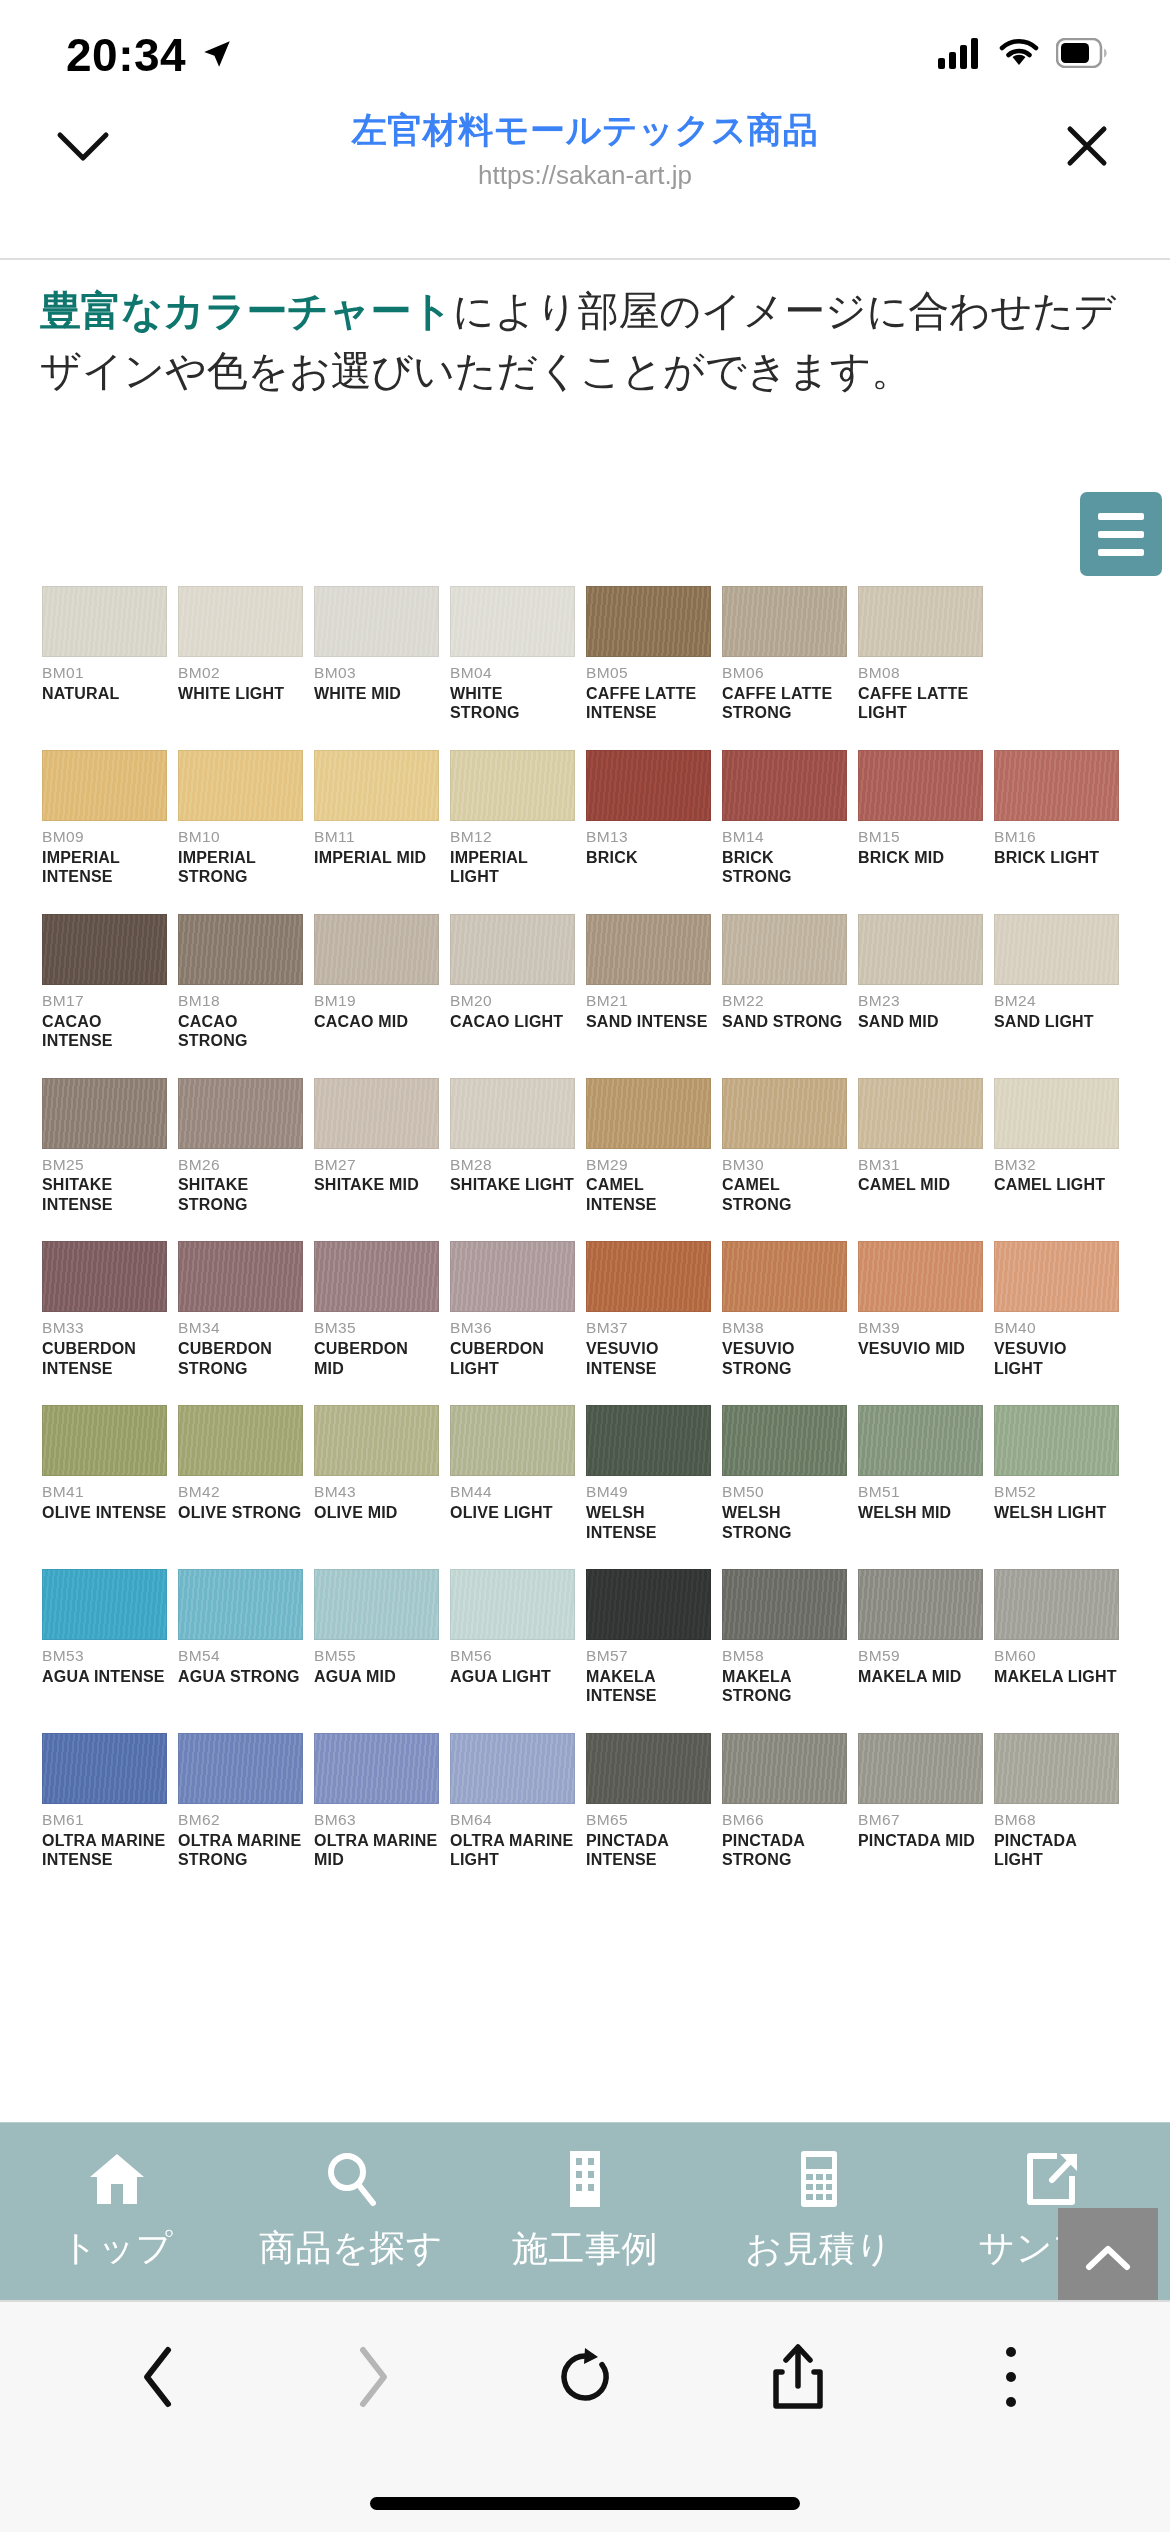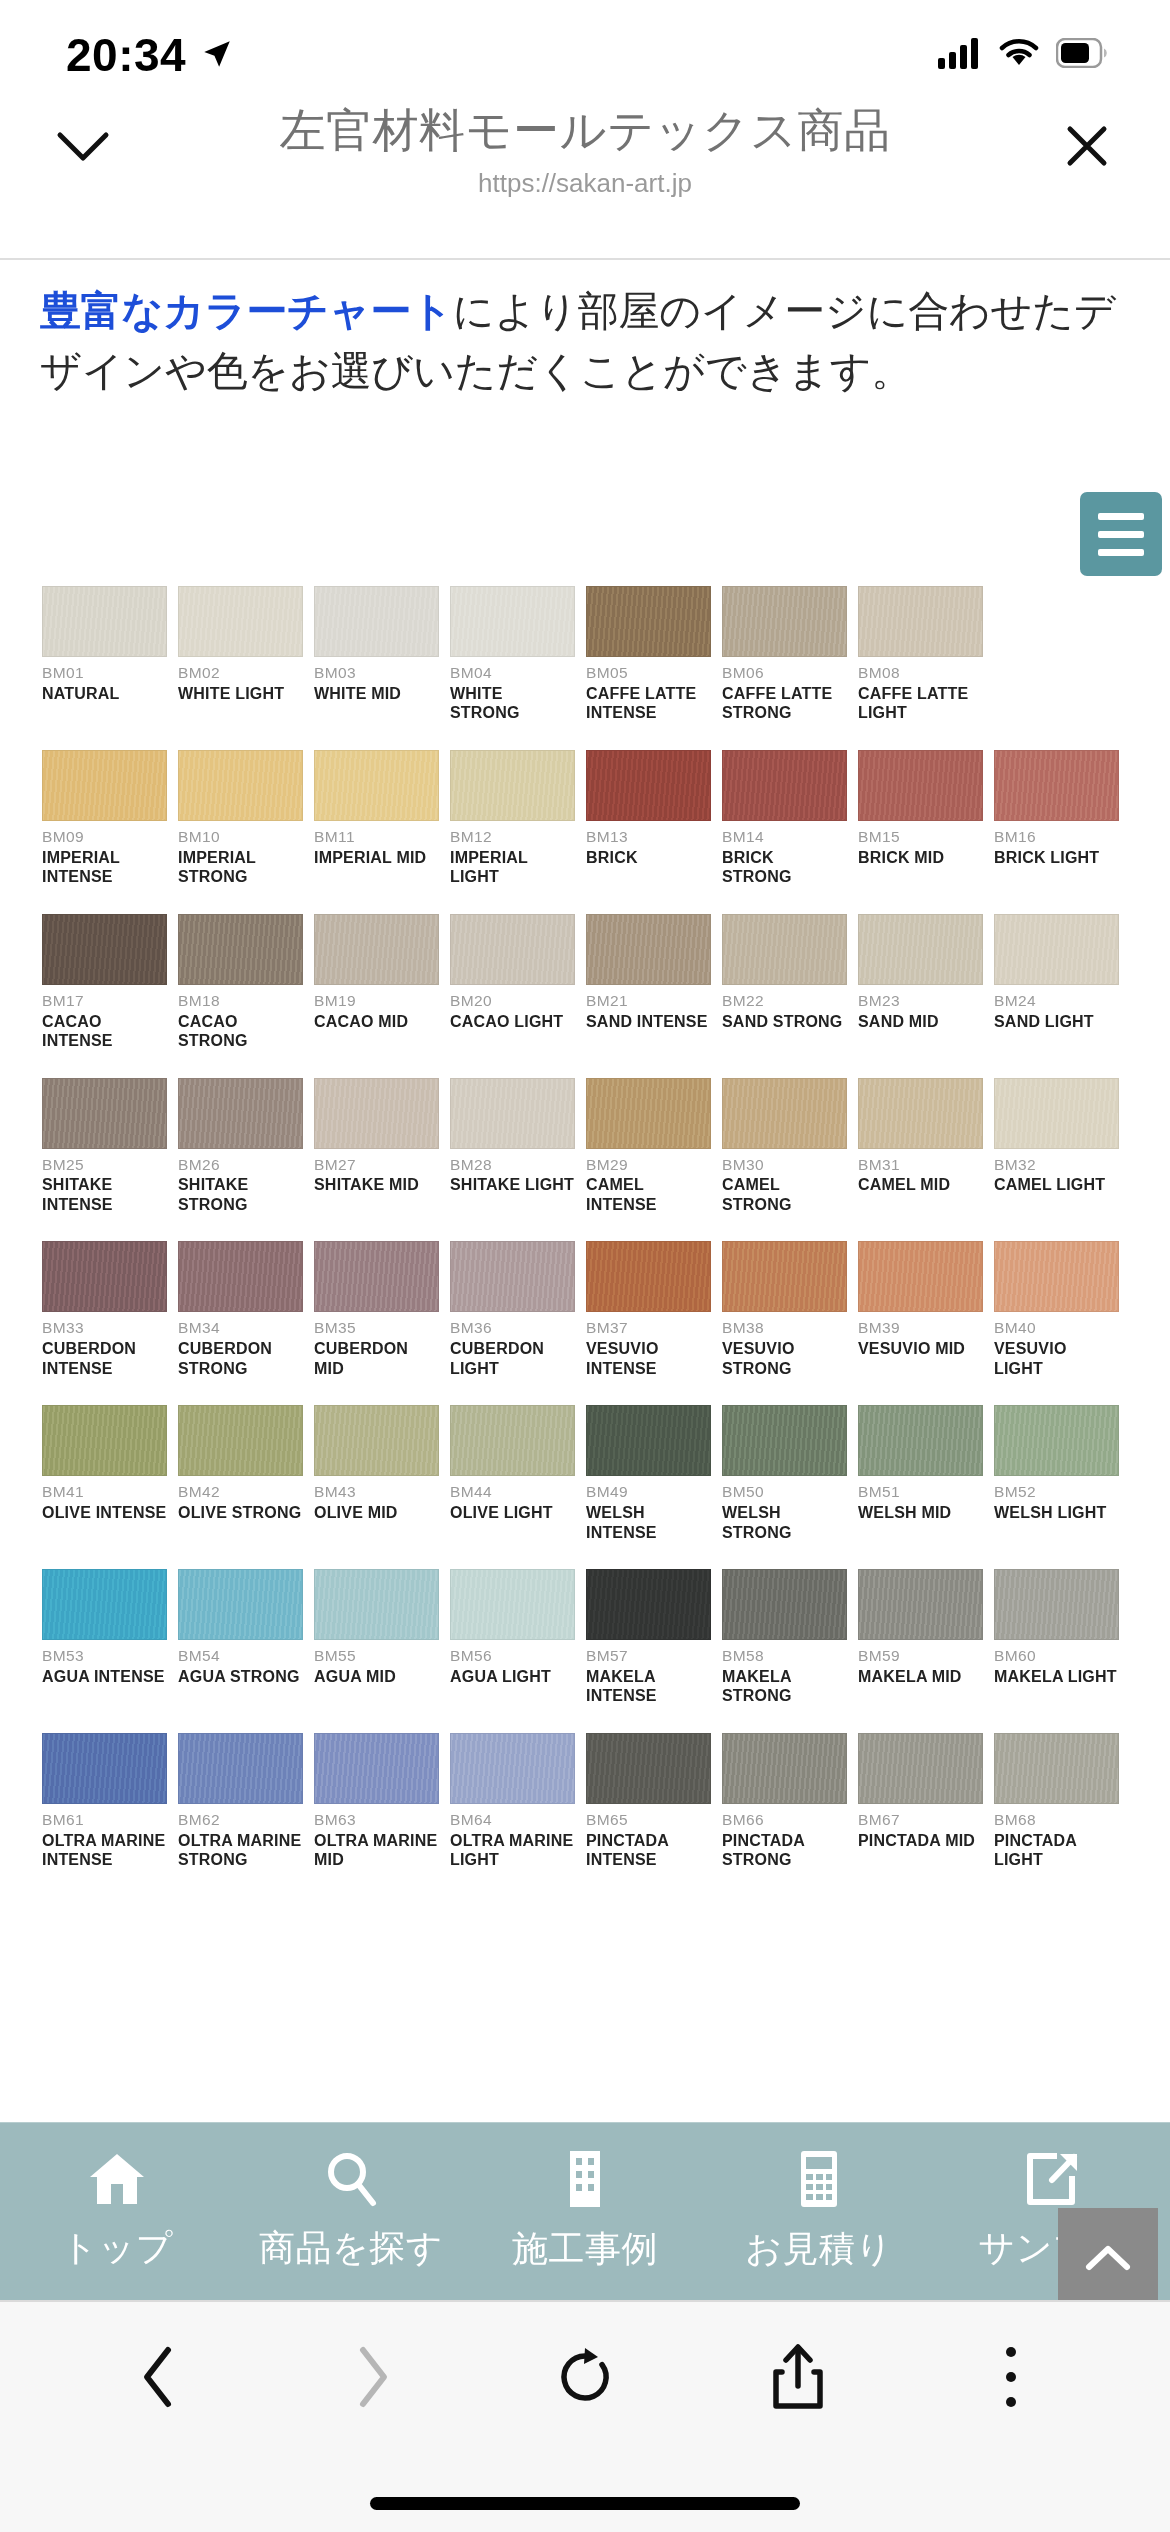--- a/index.html
+++ b/index.html
@@ -25,42 +25,42 @@
   .loc-arrow { display: inline-block; }
   .status-right { display: flex; align-items: center; gap: 16px; }
 
   
   .bheader {
     position: absolute; top: 100px; left: 0; width: 1170px; height: 92px;
     display: flex; align-items: center; justify-content: space-between;
     padding: 0 48px; background: #fff;
   }
   .bheader-center { flex: 1; text-align: center; margin-top: 6px; }
-  .bheader-title { font-size: 46px; font-weight: 400; color: #737373; letter-spacing: 0.5px; }
+  .bheader-title { font-size: 35px; font-weight: 700; color: #3b82f6; letter-spacing: 0.5px; }
   .bheader-url { font-size: 26px; color: #9a9a9a; margin-top: 6px; }
   .chev-btn, .close-btn {
     width: 70px; height: 70px; display: flex; align-items: center; justify-content: center;
     cursor: pointer;
   }
   .hdr-divider {
     position: absolute; top: 258px; left: 0; width: 1170px; height: 2px;
     background: #dedede;
   }
 
   
   .webview {
     position: absolute; top: 260px; left: 0; width: 1170px; height: 2040px;
     background: #fff; overflow: hidden;
   }
   .lead {
     padding: 22px 38px 0 40px;
     font-size: 41px; line-height: 1.46; color: #2b2b2b; font-weight: 400;
     letter-spacing: -0.3px;
   }
-  .lead .hl { color: #1d4ed8; font-weight: 700; }
+  .lead .hl { color: #0f766e; font-weight: 700; }
 
   
   .fab-menu {
     position: absolute; top: 232px; right: 8px;
     width: 82px; height: 84px; background: #5b97a0; border-radius: 7px;
     display: flex; flex-direction: column; align-items: center; justify-content: center;
     gap: 11px; cursor: pointer; z-index: 30;
   }
   .fab-menu i { display: block; width: 46px; height: 7px; background: #fff; border-radius: 2px; }
 

